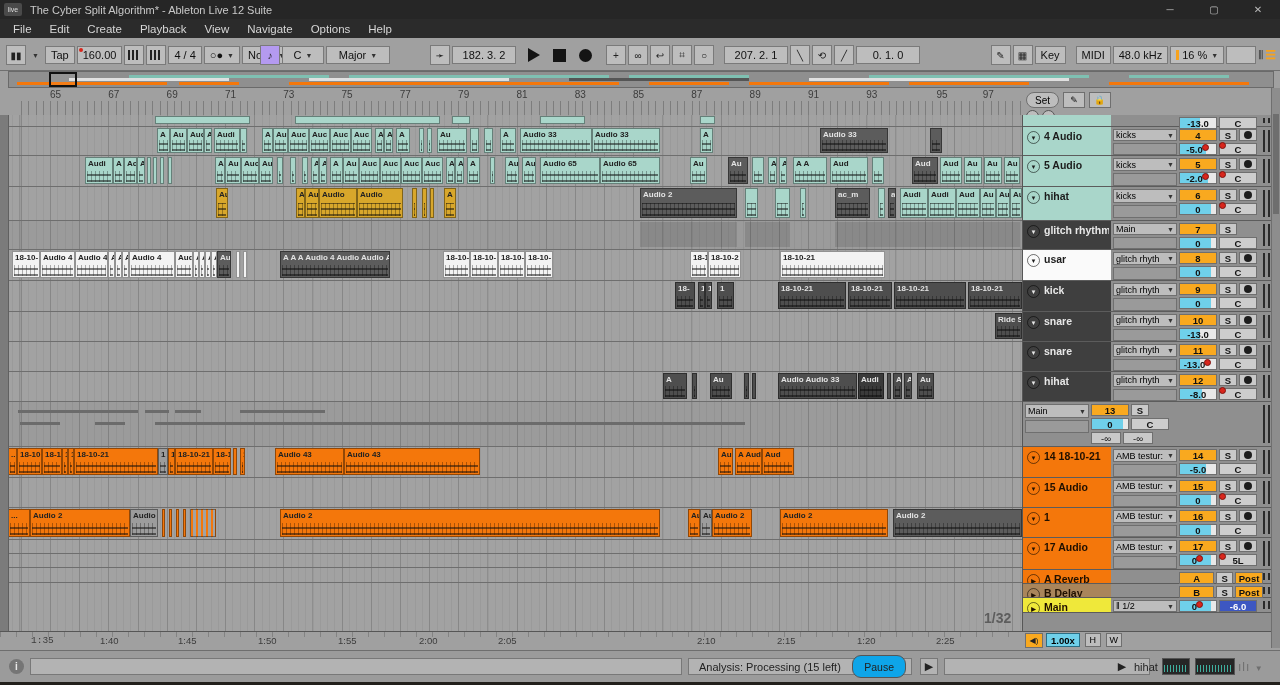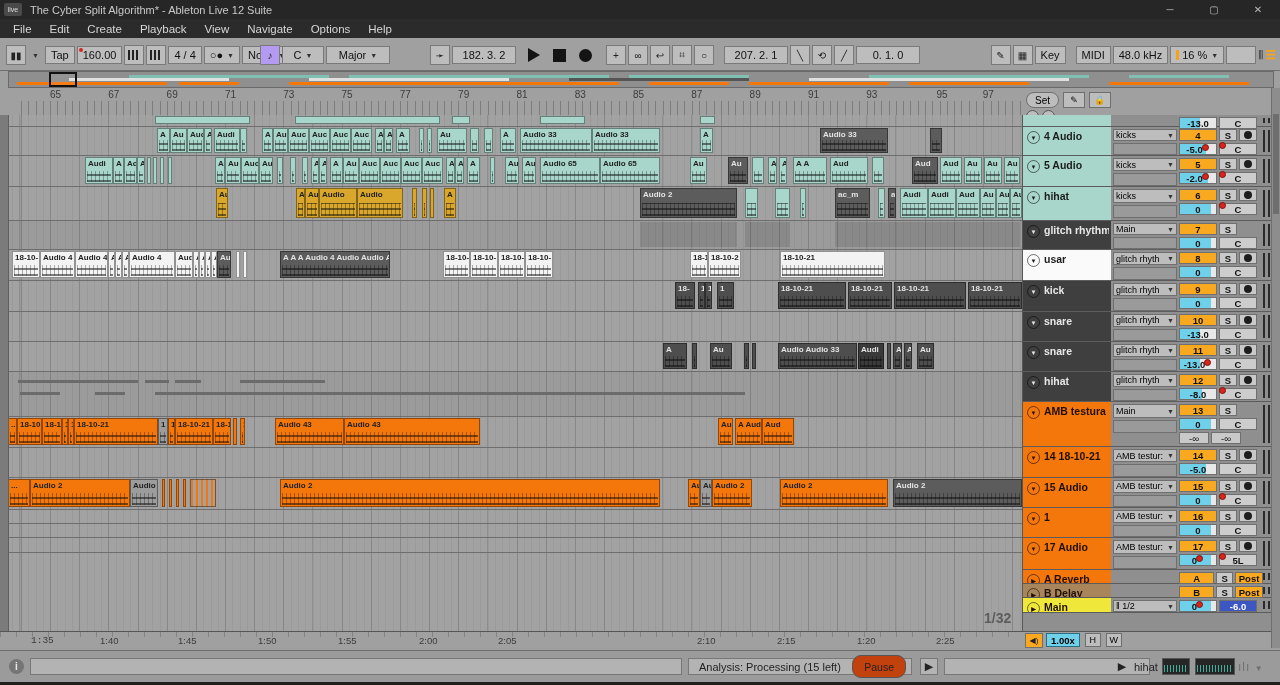--- a/index.html
+++ b/index.html
@@ -132,21 +132,21 @@
   
   #statusbar{position:absolute;top:650px;left:0;width:1280px;height:32px;background:#9b9b9b;
     border-top:1px solid #6e6e6e;font-size:11px;color:#222;}
   #bottomstrip{position:absolute;top:682px;left:0;width:1280px;height:3px;background:#22201c;}
   .sbox{position:absolute;top:7px;height:17px;background:#b3b3b3;border:1px solid #787878;
     box-sizing:border-box;display:flex;align-items:center;}
   #info-circle{position:absolute;left:9px;top:8px;width:15px;height:15px;border-radius:50%;
     background:#757575;color:#e8e8e8;font-size:10px;font-weight:bold;display:flex;
     align-items:center;justify-content:center;}
   #pause-btn{border:1px solid #555;border-radius:9px;padding:4px 11px;height:13px;display:flex;
-    align-items:center;background:#c2410c;margin-left:auto;margin-right:5px;font-size:10.5px;}
+    align-items:center;background:#0ea5e9;margin-left:auto;margin-right:5px;font-size:10.5px;}
   .thumbbox{position:absolute;top:7px;height:17px;background:#262626;border:1px solid #555;
     box-sizing:border-box;overflow:hidden;}
   .thumbbox .wv2{position:absolute;left:1px;right:1px;top:40%;height:45%;
     background:repeating-linear-gradient(90deg,#3fae9d 0 1px,transparent 1px 3px);}
   #meter-icn{position:absolute;left:1238px;top:9px;font-size:12px;color:#6f6f6f;letter-spacing:1px;}
 </style>
 </head>
 <body>
 
 <div id="titlebar">
@@ -783,20 +783,26 @@
         </div>
         <div class="clip c-d" style="left: 894px; width: 72px;">
           <span class="lbl">18-10-21</span>
           <div class="wv"></div>
         </div>
         <div class="clip c-d" style="left: 968px; width: 54px;">
           <span class="lbl">18-10-21</span>
           <div class="wv"></div>
         </div>
       </div>
+      <div class="lane" style="height: 30px;">
+        <div class="clip c-d" style="left: 995px; width: 27px;">
+          <span class="lbl">Ride S</span>
+          <div class="wv"></div>
+        </div>
+      </div>
       <div class="lane" style="height: 30px;"></div>
       <div class="lane" style="height: 30px;">
         <div class="clip c-d" style="left: 663px; width: 24px;">
           <span class="lbl">A</span>
           <div class="wv"></div>
         </div>
         <div class="clip c-d" style="left: 692px; width: 5px;">
           <div class="wv"></div>
         </div>
         <div class="clip c-d" style="left: 710px; width: 22px;">
@@ -1249,24 +1255,20 @@
           <span class="badge b-vol">
             <span class="fill" style="width: 62%;"></span>
             <span>-8.0</span>
           </span>
           <span class="badge b-pan">C<span class="rdot"></span></span>
         </div>
       </div>
       <div class="meterbars"></div>
     </div>
     <div class="hrow" style="height: 45px;">
-      <div class="namecell" style="background: rgb(244, 119, 11); color: rgb(32, 16, 0);">
-        <span class="fold" style="color: rgb(32, 16, 0);">▼</span>
-        <span style="overflow: hidden; white-space: nowrap;">AMB testura</span>
-      </div>
       <div class="midcol">
         <div class="route">
           <span>Main</span>
           <span class="caret">▼</span>
         </div>
         <div class="iobox"></div>
       </div>
       <div class="badges">
         <div class="brow">
           <span class="badge b-num">13</span>

